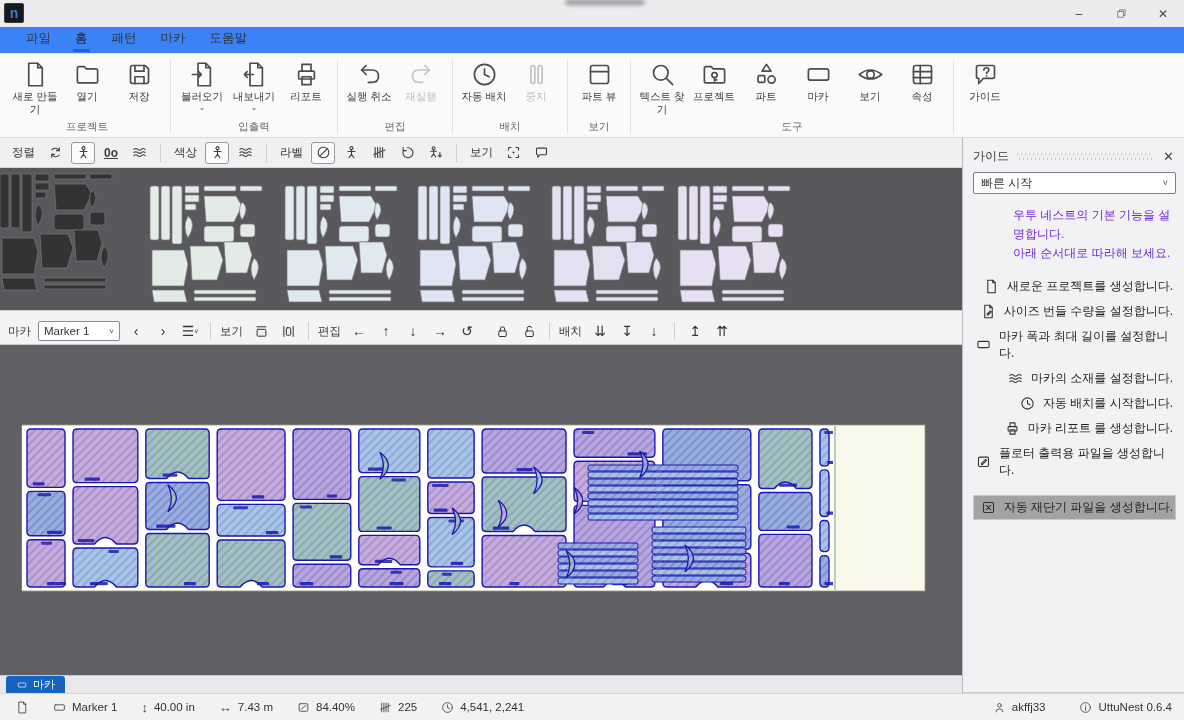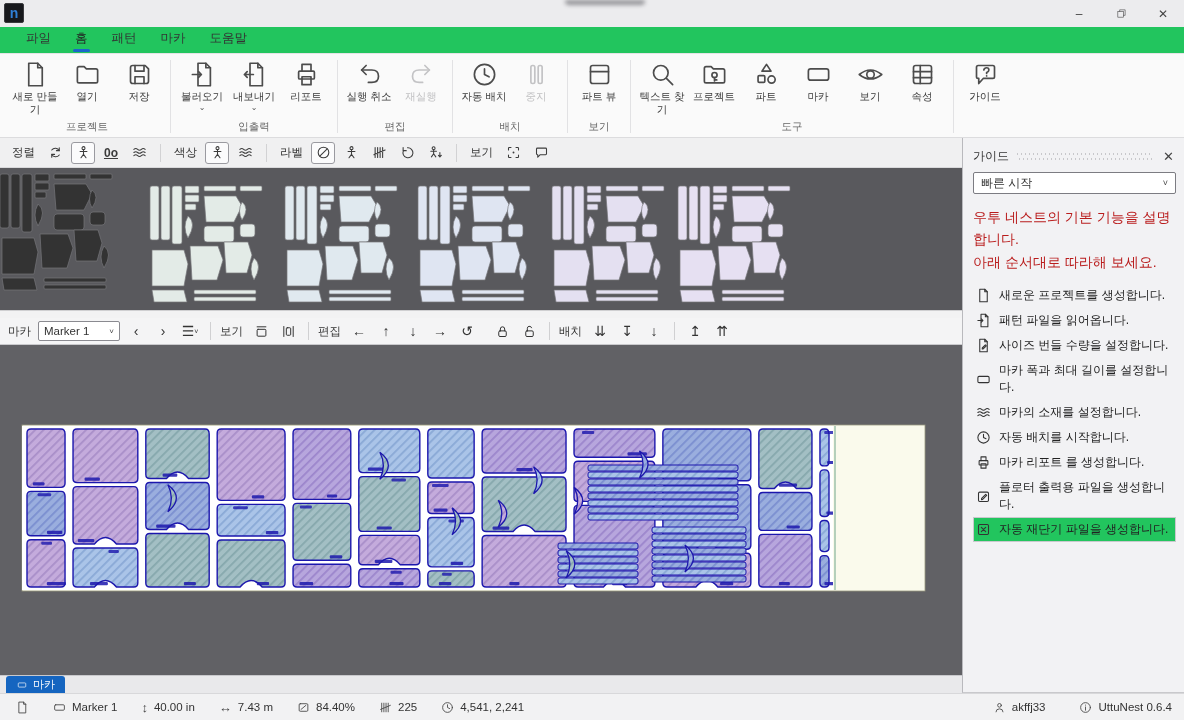--- a/index.html
+++ b/index.html
@@ -11,21 +11,21 @@
   .titlebar { height:27px; background:#ececee; display:flex; align-items:center; position:relative; flex:0 0 auto; }
   .logo-chip { width:20px; height:20px; margin-left:4px; margin-top:-2px; background:#17181c; border:1px solid #3a3a3e;
     border-radius:2px; display:flex; align-items:center; justify-content:center;
     color:#2f7fd6; font-weight:bold; font-size:14px; line-height:1; }
   .title-smudge { position:absolute; left:565px; top:0; width:80px; height:5px; background:#4a4a50; opacity:.55; filter:blur(2px); border-radius:0 0 4px 4px; }
   .win-controls { margin-left:auto; display:flex; align-items:center; gap:0; height:100%; }
   .win-btn { width:42px; height:100%; display:flex; align-items:center; justify-content:center; color:#444; font-size:12px; }
   .win-btn svg { width:11px; height:11px; stroke:#444; fill:none; stroke-width:1.3; }
 
   
-  .menubar { height:26px; display:flex; align-items:flex-end; gap:0; padding-left:14px; background:#22c55e; flex:0 0 auto; }
+  .menubar { height:26px; display:flex; align-items:flex-end; gap:0; padding-left:14px; background:#3b82f6; flex:0 0 auto; }
   .menu-item { padding:4px 12px 6px; font-size:12.5px; color:#333; position:relative; }
   .menu-item.active { color:#222; }
   .menu-item.active::after { content:""; position:absolute; left:10px; right:10px; bottom:1px; height:3px; background:#1a66c9; border-radius:2px; }
 
   
   .ribbon { height:85px; background:#fafafa; border-top:1px solid #e4e4e6; border-bottom:1px solid #dcdcde;
     display:flex; align-items:stretch; padding:2px 0 0 6px; flex:0 0 auto; }
   .rgroup { display:flex; flex-direction:column; padding:2px 4px 0; }
   .rgroup-buttons { display:flex; flex:1; align-items:flex-start; justify-content:center; gap:2px; }
   .rgroup-label { text-align:center; font-size:10.5px; color:#666; padding:1px 0 3px; }
@@ -85,25 +85,25 @@
   .g-header { display:flex; align-items:center; gap:8px; height:20px; }
   .g-title { font-size:12px; color:#333; }
   .g-grip { flex:1; height:7px; background:repeating-linear-gradient(90deg,#c8c8cb 0 1.5px, transparent 1.5px 4px),
             repeating-linear-gradient(90deg,#c8c8cb 0 1.5px, transparent 1.5px 4px);
             background-size:100% 2px; background-position:0 0, 2px 5px; background-repeat:repeat-x; }
   .g-close { font-size:13px; color:#444; padding:0 2px; }
   .g-select { margin-top:6px; height:22px; background:#fff; border:1px solid #7c7c82; border-radius:2px;
     display:flex; align-items:center; padding:0 7px; font-size:12px; }
   .g-select .val { flex:1; }
   .g-select .chev { font-size:9px; color:#444; }
-  .g-desc { margin-top:12px; font-size:14px; color:#b91c1c; line-height:1.6; }
+  .g-desc { margin-top:12px; font-size:12px; color:#6d28d9; line-height:1.6;margin-left:40px; }
   .g-list { margin-top:10px; display:flex; flex-direction:column; }
-  .g-item { display:flex; align-items:center; gap:8px; font-size:12px; color:#222; padding:3px 2px; border:1px solid transparent; }
+  .g-item { display:flex; align-items:center; gap:8px; font-size:12px; color:#222; padding:3px 2px; border:1px solid transparent;justify-content:flex-end; }
   .g-item svg { width:15px; height:15px; flex:0 0 auto; stroke:#333; fill:none; stroke-width:1.7; stroke-linecap:round; stroke-linejoin:round; }
-  .g-item.hl { border:1px solid #c9c9cd; background:#22c55e; }
+  .g-item.hl { border:1px solid #c9c9cd; background:#a3a3a3;margin-top:12px; }
 
   
   .statusbar { height:27px; background:#f2f2f3; border-top:1px solid #d8d8da; display:flex; align-items:center;
     padding:0 12px 0 16px; gap:24px; font-size:11.5px; color:#333; flex:0 0 auto; }
   .s-item { display:flex; align-items:center; gap:6px; }
   .s-item svg { width:13px; height:13px; stroke:#444; fill:none; stroke-width:1.6; stroke-linecap:round; stroke-linejoin:round; }
   .s-glyph { font-size:13px; color:#444; }
   .s-right { margin-left:auto; display:flex; gap:34px; }
 </style>
 </head>
@@ -798,26 +798,20 @@
       </div>
       <div class="g-list">
         <div class="g-item">
             <svg>
               <use href="#s-doc"></use>
             </svg>
             <span>새로운 프로젝트를 생성합니다.</span>
           </div>
         <div class="g-item">
             <svg>
-              <use href="#s-doc-in"></use>
-            </svg>
-            <span>패턴 파일을 읽어옵니다.</span>
-          </div>
-        <div class="g-item">
-            <svg>
               <use href="#s-doc-bundle"></use>
             </svg>
             <span>사이즈 번들 수량을 설정합니다.</span>
           </div>
         <div class="g-item">
             <svg>
               <use href="#s-rect"></use>
             </svg>
             <span>마카 폭과 최대 길이를 설정합니다.</span>
           </div>

